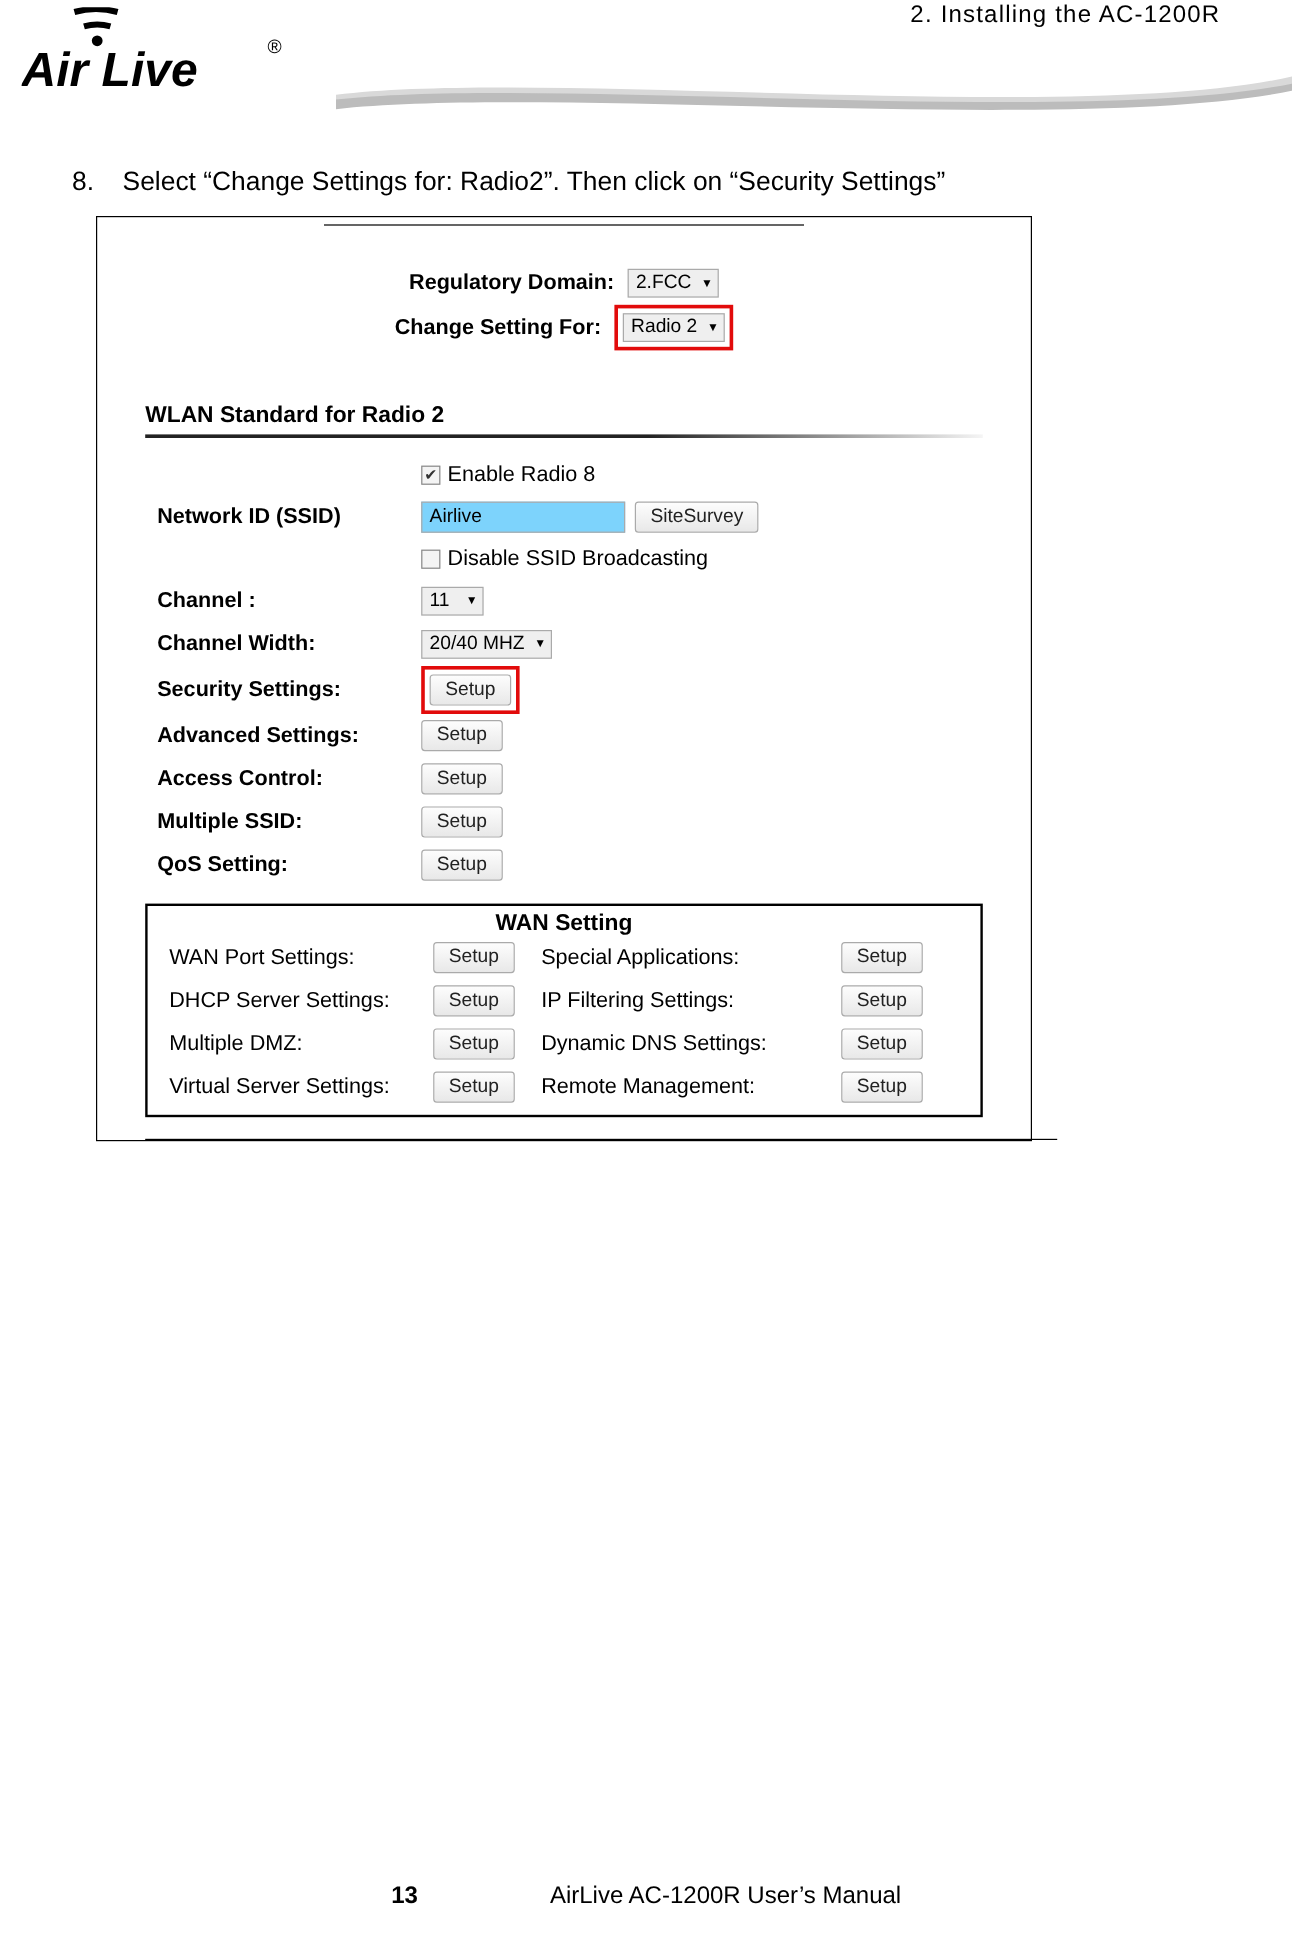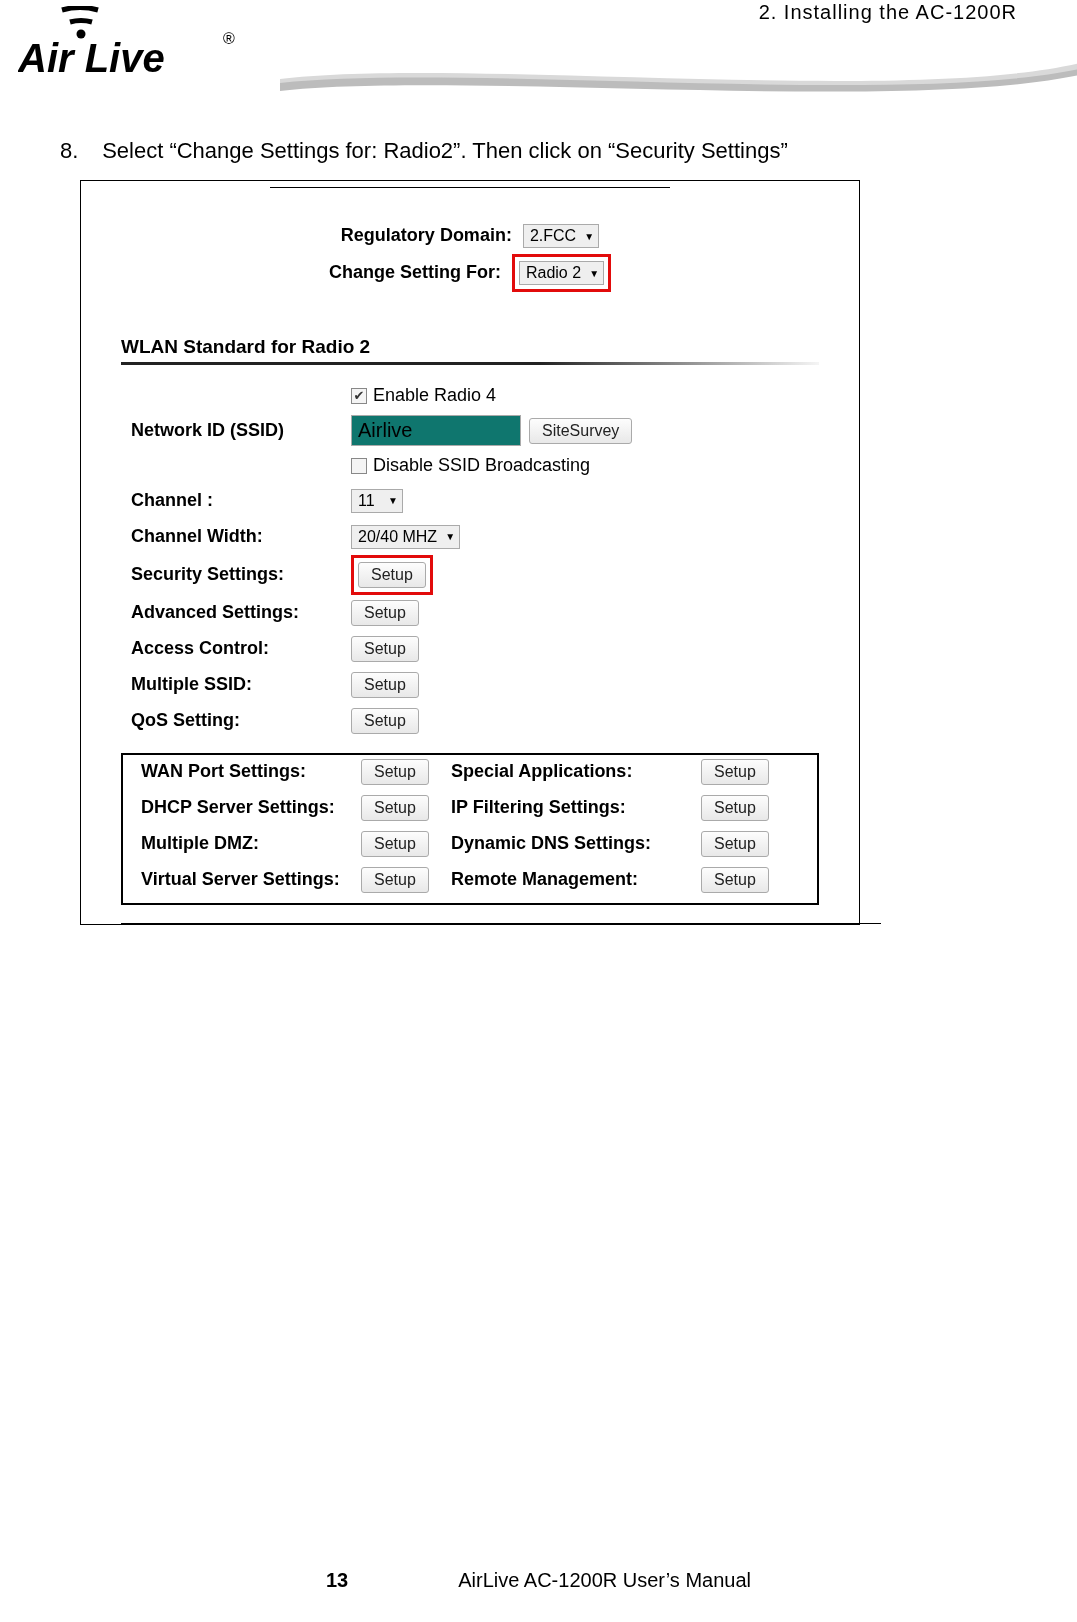--- a/index.html
+++ b/index.html
@@ -117,23 +117,23 @@
       background: #f4f4f4;
       display: inline-flex;
       align-items: center;
       justify-content: center;
       font-size: 13px;
       color: #333;
     }
     .text-input {
       border: 1px solid #aaa;
       padding: 3px 6px;
-      font-size: 20px;
+      font-size: 16px;
       width: 170px;
-      background: #0f766e;
+      background: #7dd3fc;
     }
     .btn {
       display: inline-flex;
       align-items: center;
       justify-content: center;
       border: 1px solid #aaa;
       background: linear-gradient(#fdfdfd,#e8e8e8);
       padding: 3px 12px;
       font-size: 16px;
       border-radius: 3px;
@@ -147,21 +147,21 @@
       padding: 4px 18px 10px 18px;
     }
     .wan-title { text-align: center; font-weight: bold; font-size: 19px; margin-bottom: 4px;}
     .wan-grid {
       display: grid;
       grid-template-columns: 220px 90px 250px 90px;
       row-gap: 10px;
       align-items: center;
       font-size: 18px;
     }
-    .wan-grid .wlabel { font-weight: bold; }
+    .wan-grid .wlabel { font-weight: normal; }
     .wan-grid .wbtncell .btn { min-width: 56px; }
     .bottom-rule { margin: 0 40px; border-top: 1px solid #000; width: 760px;}
     .footer-area {
       position: absolute;
       bottom: 30px;
       left: 0; right: 0;
       display: flex;
       justify-content: center;
       font-size: 20px;
     }
@@ -207,21 +207,21 @@
       </span>
     </div>
 
     <div class="section-title">WLAN Standard for Radio 2</div>
     <div class="hr-gradient"></div>
 
     <div class="form-area">
 
       <div class="indent-control">
         <span class="checkbox-fake">✔</span>
-        <span>Enable Radio 4</span>
+        <span>Enable Radio 8</span>
       </div>
 
       <div class="form-row">
         <span class="label">Network ID (SSID)</span>
         <span class="control-col">
           <span class="text-input">Airlive</span>
           <span class="btn btn-survey">SiteSurvey</span>
         </span>
       </div>
 
@@ -278,20 +278,21 @@
       <div class="form-row">
         <span class="label">QoS Setting:</span>
         <span class="control-col">
           <span class="btn btn-setup">Setup</span>
         </span>
       </div>
 
     </div>
 
     <div class="wan-box">
+      <div class="wan-title">WAN Setting</div>
       <div class="wan-grid">
         <span class="wlabel">WAN Port Settings:</span>
         <span class="wbtncell"><span class="btn">Setup</span></span>
         <span class="wlabel">Special Applications:</span>
         <span class="wbtncell"><span class="btn">Setup</span></span>
 
         <span class="wlabel">DHCP Server Settings:</span>
         <span class="wbtncell"><span class="btn">Setup</span></span>
         <span class="wlabel">IP Filtering Settings:</span>
         <span class="wbtncell"><span class="btn">Setup</span></span>

